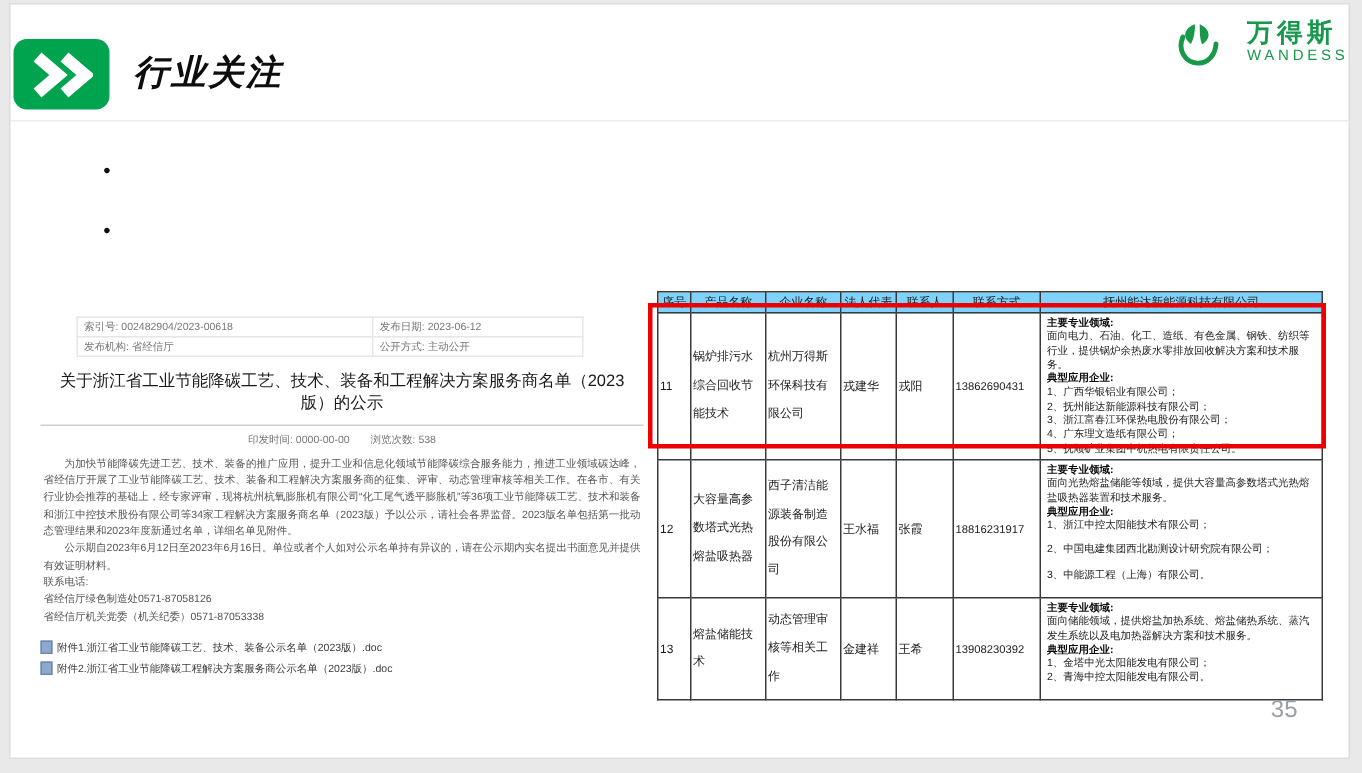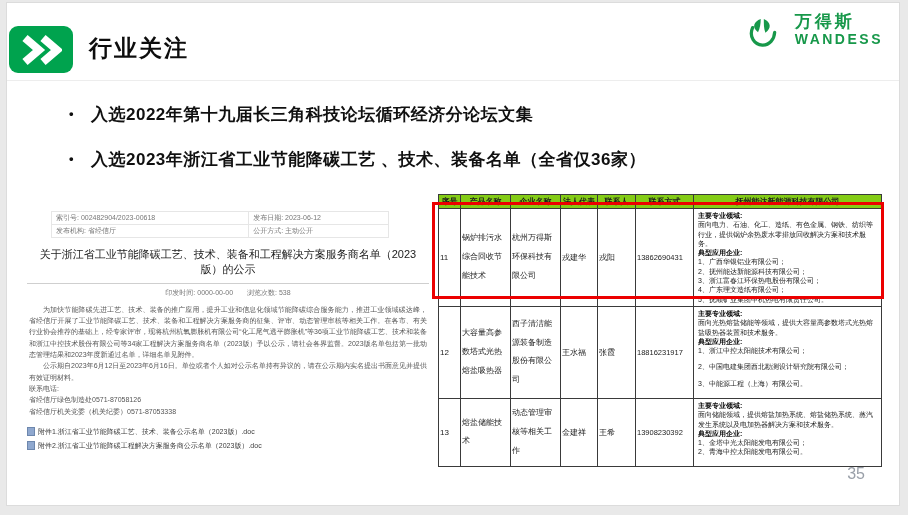--- a/index.html
+++ b/index.html
@@ -5,26 +5,26 @@
   html,body{margin:0;padding:0;}
   .stage{position:relative;width:908px;height:515px;background:#e9e9e9;
          font-family:"Liberation Sans","DejaVu Sans",sans-serif;overflow:hidden;}
   .slide{position:absolute;left:6px;top:2px;width:894px;height:504px;background:#fff;
          border:1px solid #dcdcdc;box-sizing:border-box;}
 
   
   .badge{position:absolute;left:2px;top:23px;width:64px;height:47px;background:#00a34e;
          border-radius:9px;display:flex;align-items:center;justify-content:center;}
   .title{position:absolute;left:82px;top:30px;margin:0;font-size:23px;font-weight:bold;
-         color:#0d0d0d;letter-spacing:2px;}
+         color:#0d0d0d;letter-spacing:2px;font-style:italic;}
   .header-rule{position:absolute;top:77px;left:0;width:100%;height:1px;background:#ededed;}
-  .logo{position:absolute;top:10px;right:16px;display:flex;align-items:flex-end;gap:18px;}
+  .logo{position:absolute;top:10px;right:0;display:flex;align-items:flex-start;gap:18px;}
   .logo-txt{display:flex;flex-direction:column;line-height:1.1;}
   .logo-cn{color:#17984a;font-size:17px;font-weight:bold;letter-spacing:3px;}
-  .logo-en{color:#17984a;font-size:14px;font-weight:bold;letter-spacing:2.5px;}
+  .logo-en{color:#17984a;font-size:10px;font-weight:normal;letter-spacing:2.5px;}
 
   
   .bullets{position:absolute;left:62px;top:100px;width:760px;}
   .bullet{display:flex;align-items:flex-start;font-size:17px;font-weight:bold;color:#101010;
           margin-bottom:22px;letter-spacing:0.5px;}
   .bullet .dot{width:22px;font-size:13px;padding-top:3px;}
 
   
   .leftdoc{position:absolute;left:20px;top:190px;width:402px;height:270px;color:#555;}
   .doc-info{margin:18px auto 0 24px;width:338px;border-collapse:collapse;font-size:7px;color:#777;}
@@ -35,21 +35,21 @@
   .doc-body{margin:6px 2px 0;font-size:7px;color:#555;line-height:1.62;text-align:justify;}
   .doc-body p{margin:0;}
   .doc-body p.indent{text-indent:2em;}
   .doc-attach{margin-top:10px;font-size:7px;color:#3b3b3b;}
   .attach-item{display:flex;align-items:center;gap:3px;margin-top:4px;}
   .attach-icon{width:6px;height:7px;background:#8fa8cf;border:1px solid #6d87ad;flex:0 0 auto;}
 
   
   .reg-wrap{position:absolute;left:431px;top:191px;}
   table.reg{border-collapse:collapse;table-layout:fixed;width:443px;color:#1c1c1c;}
-  .reg th{border:1px solid #3a3a3a;font-size:8px;font-weight:bold;height:13px;padding:0;background:#84cc16;}
+  .reg th{border:1px solid #3a3a3a;font-size:8px;font-weight:normal;height:13px;padding:0;background:#7dd3fc;}
   .reg td{border:1px solid #3a3a3a;vertical-align:middle;padding:1px;font-size:8px;}
   .reg td.wide{text-align:left;vertical-align:top;padding:2px 4px;font-size:7px;line-height:1.33;}
   .reg .spread{line-height:2.35;}
   .reg .phone{font-size:7.5px;margin-left:36px;}
   .sec-label{font-weight:bold;color:#0a0a0a;}
   .apps{margin:0;padding:0;list-style:none;}
   .apps.gap li{margin-bottom:7px;}
   tr.r1{height:88px;} tr.r2{height:92px;} tr.r3{height:68px;}
 
   .hl-box{position:absolute;left:425px;top:199px;width:452px;height:97px;
@@ -79,25 +79,23 @@
       </svg>
       <div class="logo-txt">
         <span class="logo-cn">万得斯</span>
         <span class="logo-en">WANDESS</span>
       </div>
     </div>
 
     <div class="bullets">
       <div class="bullet">
         <span class="dot">•</span>
-        <span>入选2022年第十九届长三角科技论坛循环经济分论坛文集</span>
       </div>
       <div class="bullet">
         <span class="dot">•</span>
-        <span>入选2023年浙江省工业节能降碳工艺 、技术、装备名单（全省仅36家）</span>
       </div>
     </div>
 
     <div class="leftdoc">
       <table class="doc-info">
         <tbody>
             <tr>
           <td>索引号: 002482904/2023-00618</td>
           <td>发布日期: 2023-06-12</td>
         </tr>

